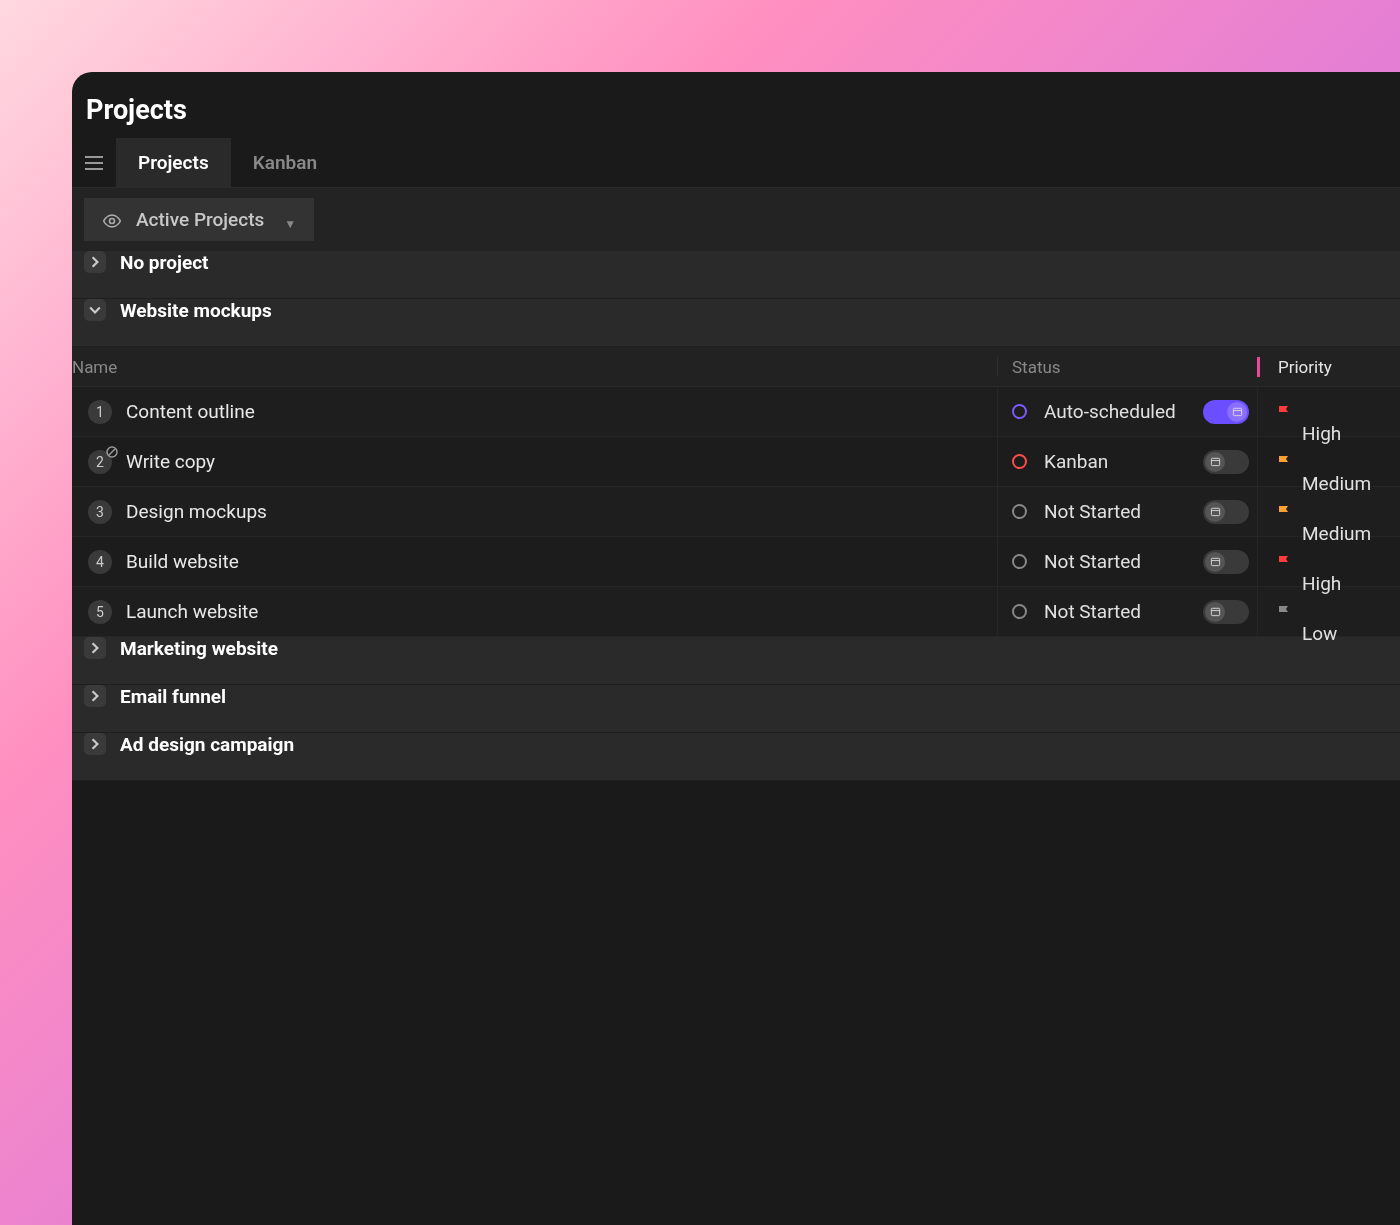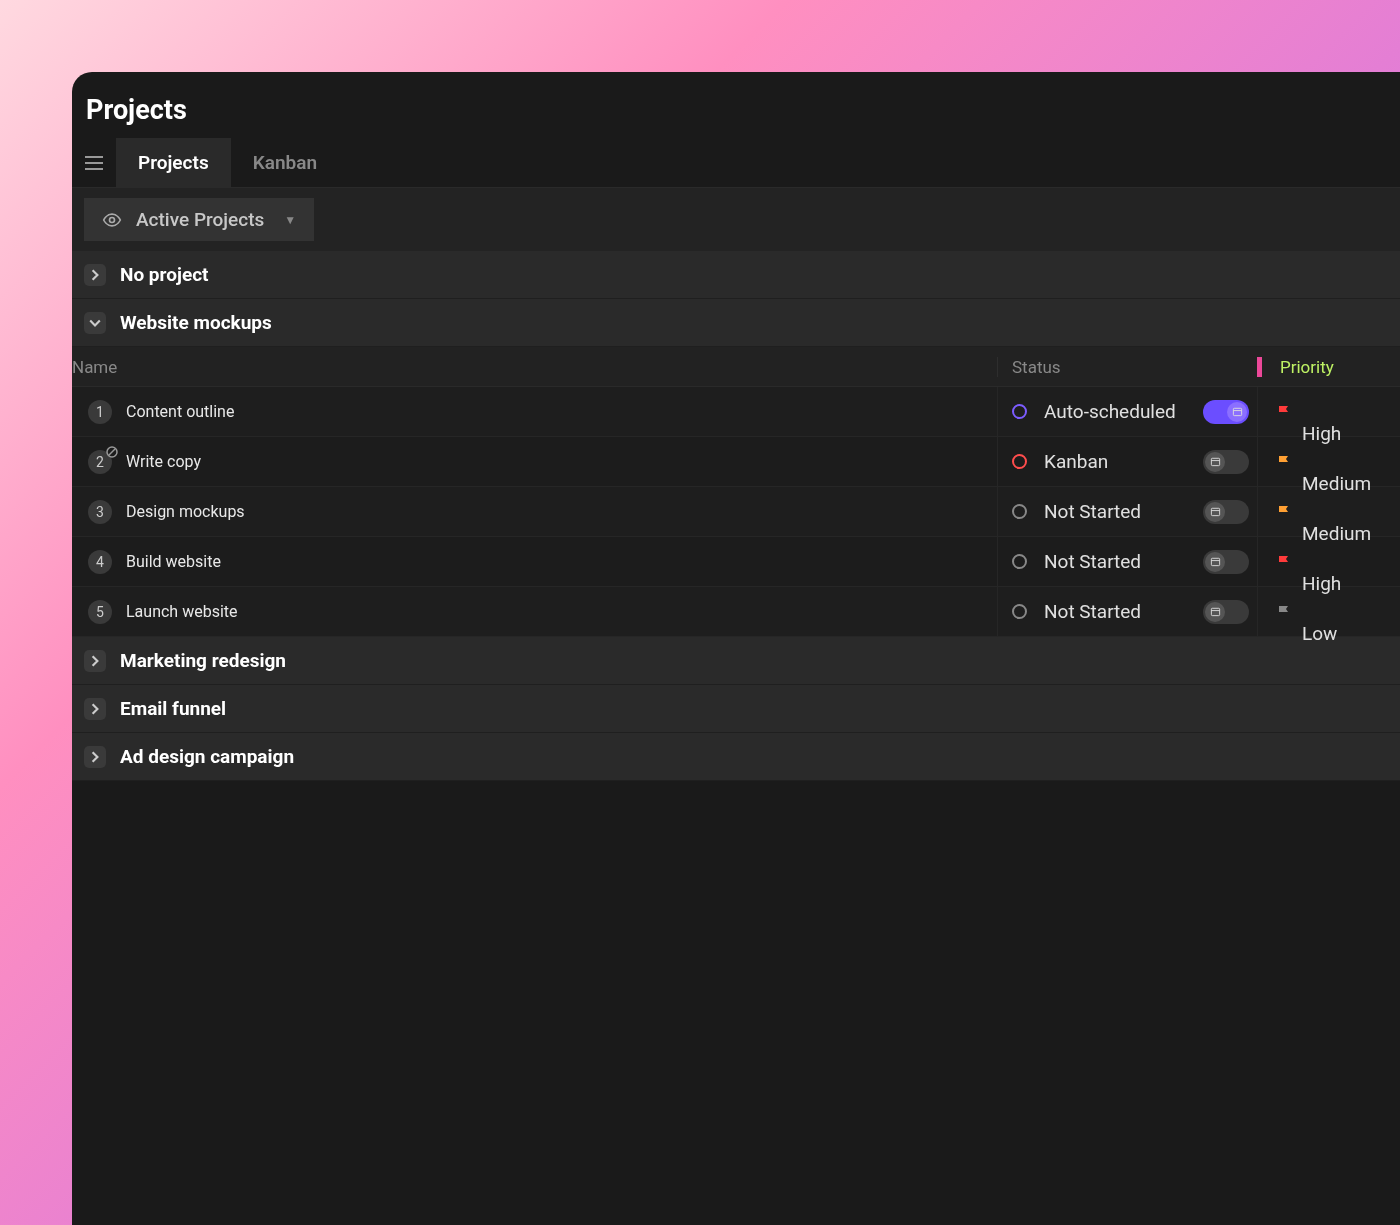--- a/index.html
+++ b/index.html
@@ -61,21 +61,21 @@
     .tab.active {
       background: #2a2a2a;
       color: #ffffff;
     }
     .filter-bar {
       background: #232323;
       padding: 10px 12px;
     }
     .filter-chip {
       display: inline-flex;
-      align-items: center;
+      align-items: flex-end;
       gap: 14px;
       background: #333333;
       border-radius: 0;
       padding: 10px 18px;
       cursor: pointer;
     }
     .filter-chip .eye-icon {
       color: #aaa;
       display: flex;
     }
@@ -84,21 +84,21 @@
       font-size: 19px;
       font-weight: 500;
     }
     .filter-chip .caret {
       color: #888;
       font-size: 12px;
       margin-left: 6px;
     }
     .group-row {
       display: flex;
-      align-items: center;
+      align-items: flex-start;
       background: #2a2a2a;
       height: 48px;
       padding: 0 12px;
       gap: 14px;
       border-bottom: 1px solid #1f1f1f;
       cursor: pointer;
     }
     .group-row .chevron {
       width: 22px;
       height: 22px;
@@ -132,24 +132,24 @@
     }
     .col-status {
       flex: 0 0 260px;
       color: #888;
       font-size: 17px;
       padding-left: 14px;
       border-left: 1px solid #2e2e2e;
     }
     .col-priority {
       flex: 1;
-      color: #bef264;
+      color: #e5e5e5;
       font-size: 17px;
       padding-left: 18px;
-      border-left: 5px solid #ec4899;
+      border-left: 3px solid #ec4899;
     }
     .task-row {
       display: flex;
       height: 50px;
       align-items: center;
       border-bottom: 1px solid #262626;
       background: #1e1e1e;
     }
     .task-row:nth-child(even) {
       background: #1c1c1c;
@@ -179,21 +179,21 @@
       top: -4px;
       right: -6px;
       width: 12px;
       height: 12px;
       display: flex;
       align-items: center;
       justify-content: center;
     }
     .task-title {
       color: #e8e8e8;
-      font-size: 16px;
+      font-size: 19px;
     }
     .task-status-cell {
       flex: 0 0 260px;
       display: flex;
       align-items: center;
       gap: 10px;
       padding-left: 14px;
       border-left: 1px solid #262626;
       height: 100%;
     }
@@ -475,21 +475,21 @@
       <span class="priority-text">Low</span>
     </div>
   </div>
 
   <div class="group-row">
     <span class="chevron">
       <svg viewBox="0 0 10 10">
           <path d="M3 1l4 4-4 4" stroke="currentColor" stroke-width="1.8" fill="none"></path>
         </svg>
     </span>
-    <span class="group-title">Marketing redesign</span>
+    <span class="group-title">Marketing website</span>
   </div>
 
   <div class="group-row">
     <span class="chevron">
       <svg viewBox="0 0 10 10">
           <path d="M3 1l4 4-4 4" stroke="currentColor" stroke-width="1.8" fill="none"></path>
         </svg>
     </span>
     <span class="group-title">Email funnel</span>
   </div>

